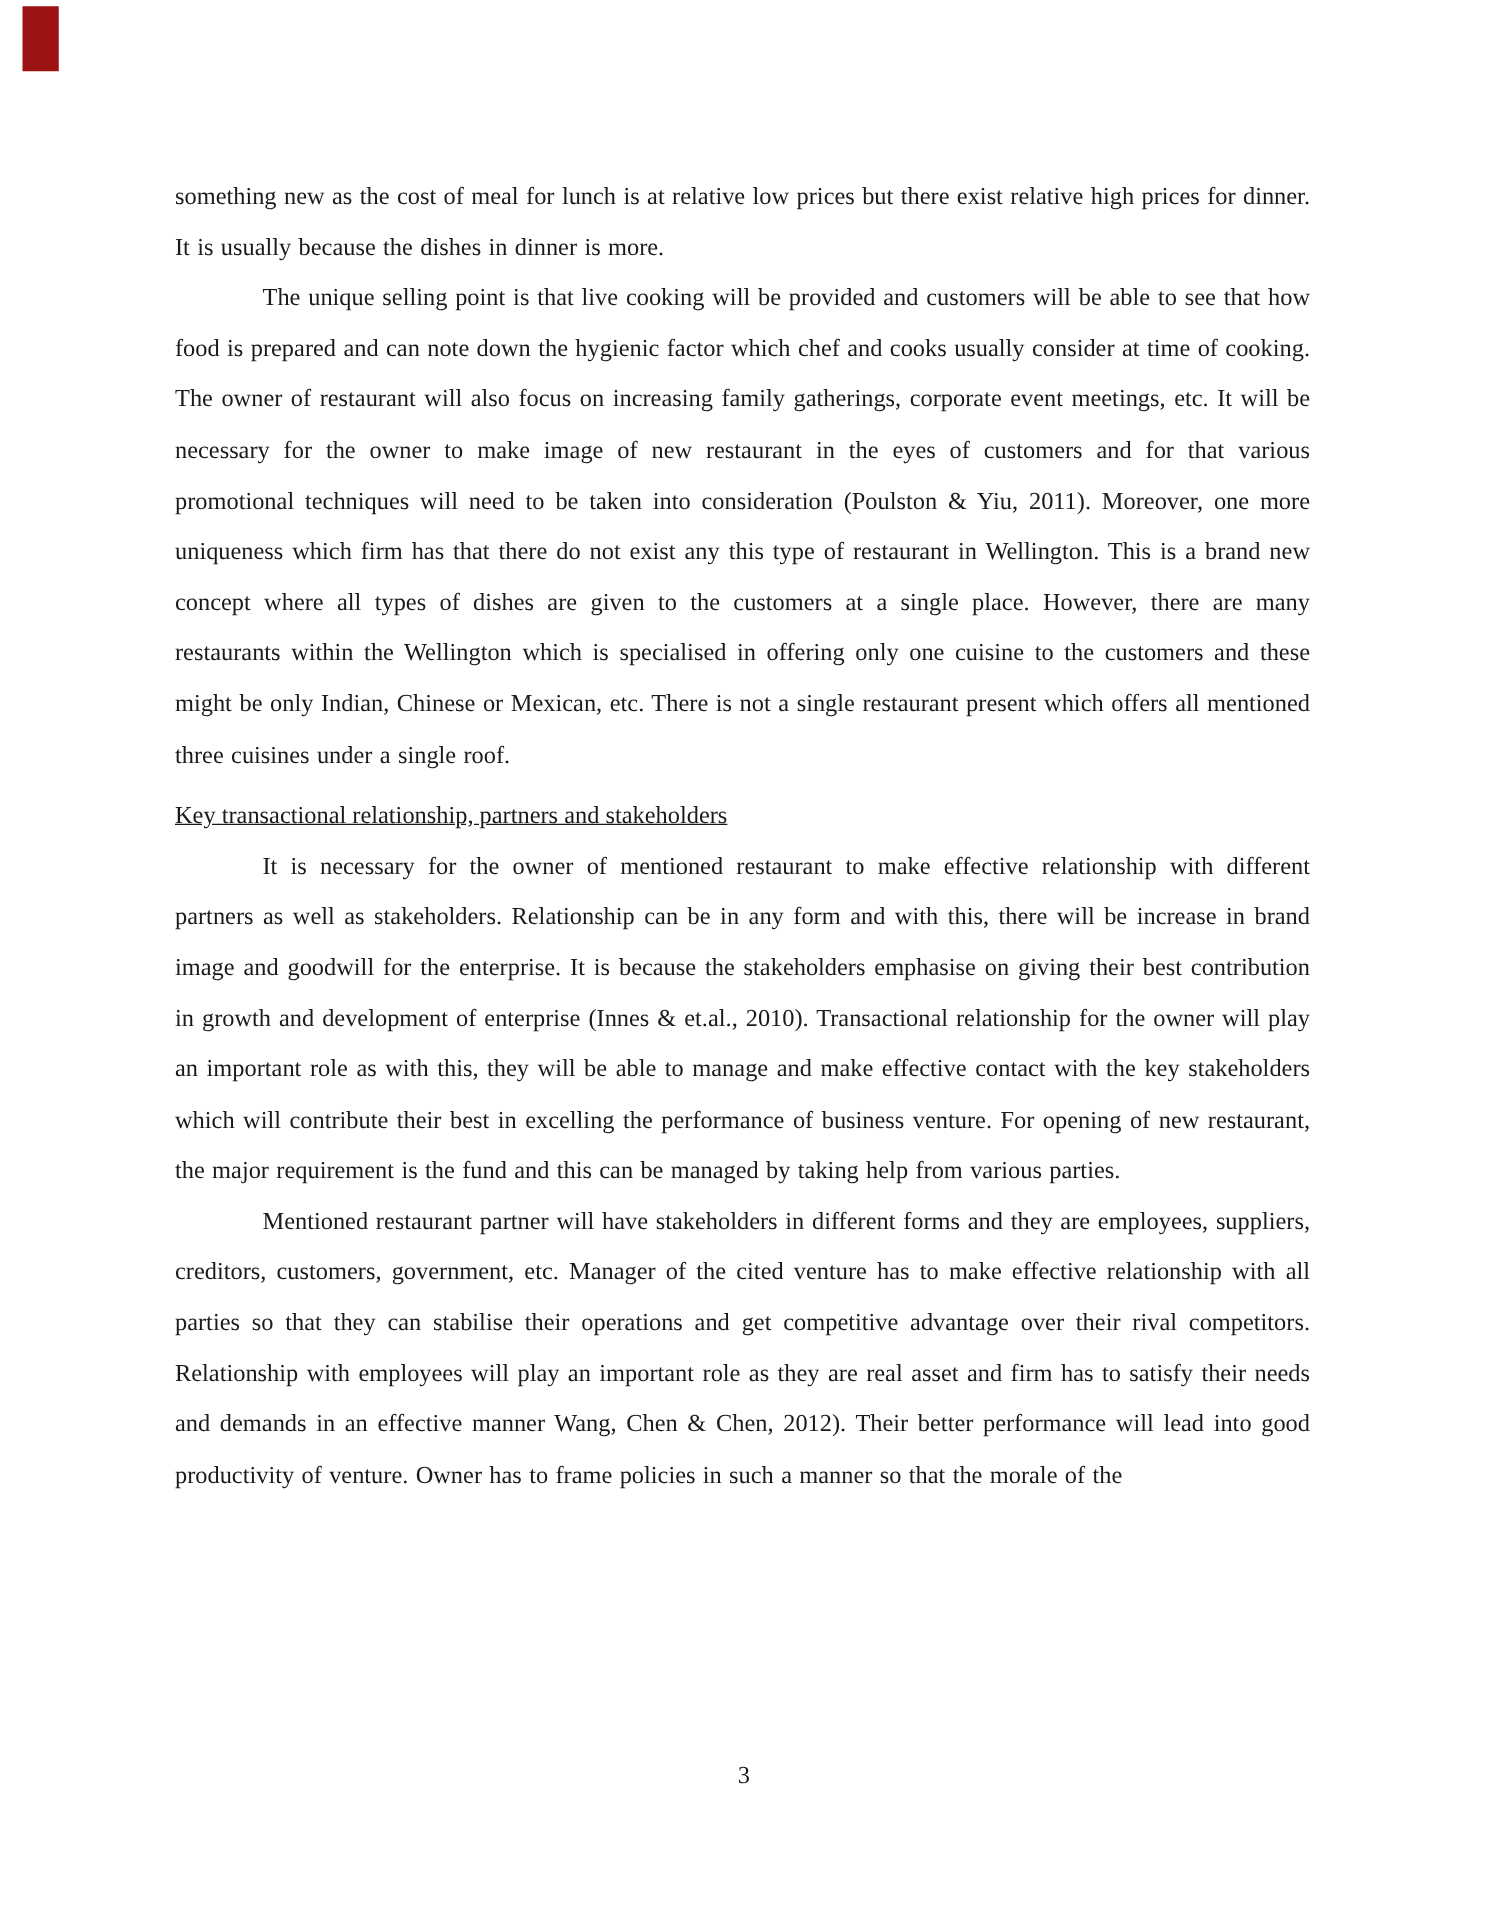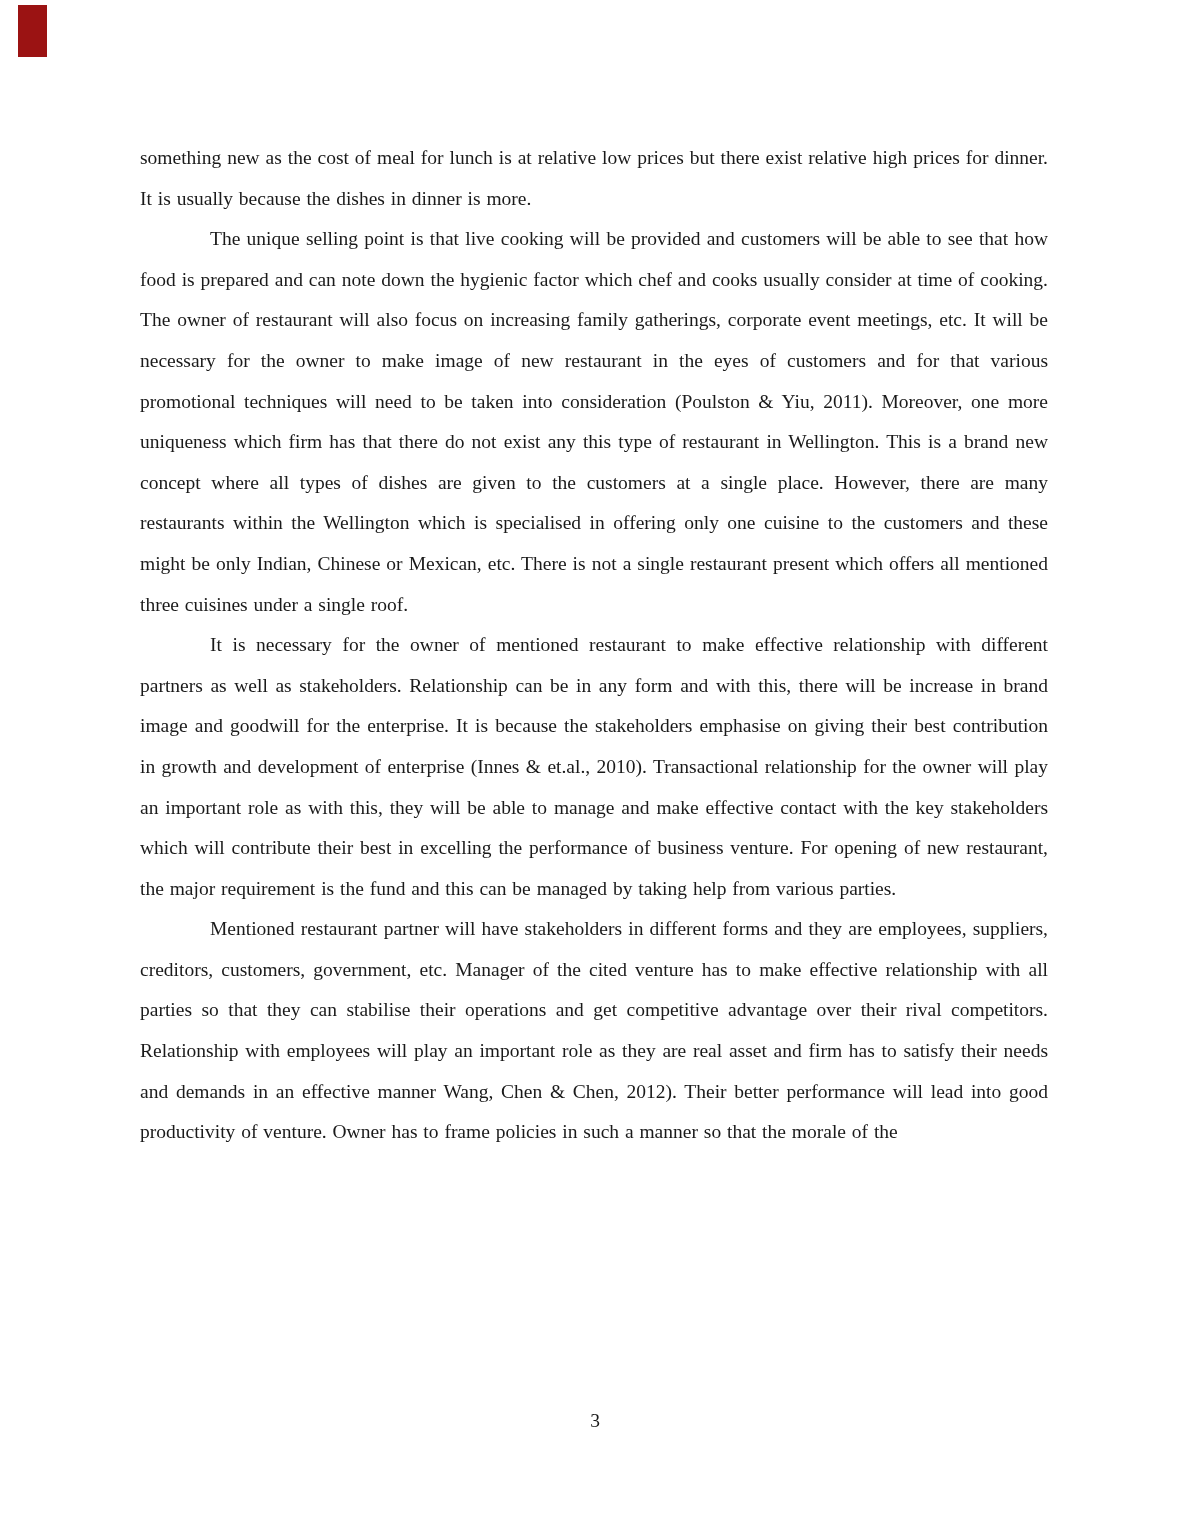--- a/index.html
+++ b/index.html
@@ -65,20 +65,21 @@
 
 <div class="page">
 
   <div class="corner-mark"></div>
 
   <div class="content">
     <p class="para">something new as the cost of meal for lunch is at relative low prices but there exist relative high prices for dinner. It is usually because the dishes in dinner is more.</p>
 
     <p class="para indent">The unique selling point is that live cooking will be provided and customers will be able to see that how food is prepared and can note down the hygienic factor which chef and cooks usually consider at time of cooking. The owner of restaurant will also focus on increasing family gatherings, corporate event meetings, etc. It will be necessary for the owner to make image of new restaurant in the eyes of customers and for that various promotional techniques will need to be taken into consideration (Poulston &amp; Yiu, 2011). Moreover, one more uniqueness which firm has that there do not exist any this type of restaurant in Wellington. This is a brand new concept where all types of dishes are given to the customers at a single place. However, there are many restaurants within the Wellington which is specialised in offering only one cuisine to the customers and these might be only Indian, Chinese or Mexican, etc. There is not a single restaurant present which offers all mentioned three cuisines under a single roof.</p>
 
+    <h2 class="section-heading">Key transactional relationship, partners and stakeholders</h2>
 
     <p class="para indent">It is necessary for the owner of mentioned restaurant to make effective relationship with different partners as well as stakeholders. Relationship can be in any form and with this, there will be increase in brand image and goodwill for the enterprise. It is because the stakeholders emphasise on giving their best contribution in growth and development of enterprise (Innes &amp; et.al., 2010). Transactional relationship for the owner will play an important role as with this, they will be able to manage and make effective contact with the key stakeholders which will contribute their best in excelling the performance of business venture. For opening of new restaurant, the major requirement is the fund and this can be managed by taking help from various parties.</p>
 
     <p class="para indent">Mentioned restaurant partner will have stakeholders in different forms and they are employees, suppliers, creditors, customers, government, etc. Manager of the cited venture has to make effective relationship with all parties so that they can stabilise their operations and get competitive advantage over their rival competitors. Relationship with employees will play an important role as they are real asset and firm has to satisfy their needs and demands in an effective manner Wang, Chen &amp; Chen, 2012). Their better performance will lead into good productivity of venture. Owner has to frame policies in such a manner so that the morale of the</p>
   </div>
 
   <div class="page-number">3</div>
 
 </div>
 

